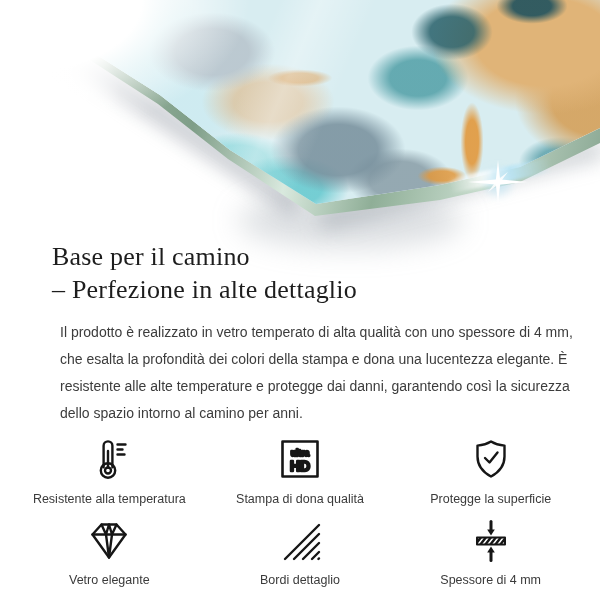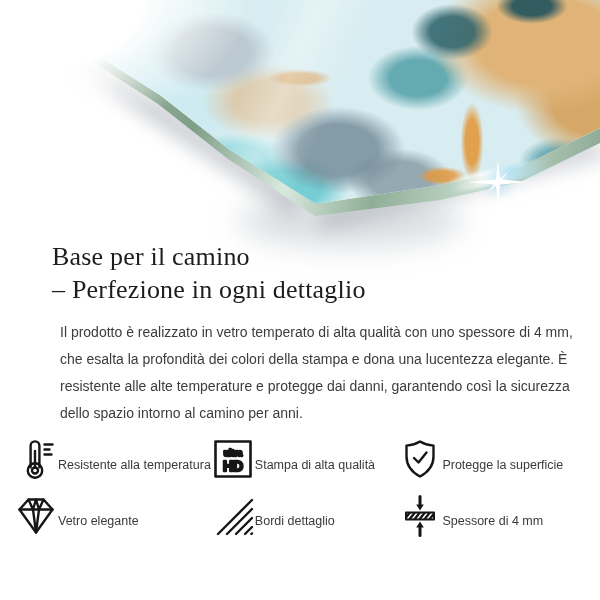--- a/index.html
+++ b/index.html
@@ -57,21 +57,21 @@
 
   
   .content{padding:0 52px;}
   .page-title{margin:8px 0 0 0;font-family:"Liberation Serif",serif;font-weight:400;
     font-size:26px;line-height:33px;color:#1d1d1d;letter-spacing:.2px;}
   .page-title span{display:block;}
   .description{margin:13px 0 0 8px;width:524px;font-size:14px;line-height:27px;color:#3c3c3c;}
 
   
   .features{margin-top:10px;padding:0 14px;display:grid;grid-template-columns:1fr 1fr 1fr;row-gap:12px;}
-  .feature{display:flex;flex-direction:row;align-items:center;}
+  .feature{display:flex;flex-direction:column;align-items:center;}
   .icon-box{height:44px;display:flex;align-items:center;justify-content:center;}
   .feature-label{margin-top:11px;font-size:12.5px;color:#3a3a3a;white-space:nowrap;}
   .ico{stroke:#161616;fill:none;stroke-width:2.4;stroke-linecap:round;stroke-linejoin:round;}
   .uhd-top{font-family:"Liberation Sans",sans-serif;font-weight:700;font-size:8.5px;fill:#161616;}
   .uhd-bottom{font-family:"Liberation Sans",sans-serif;font-weight:700;font-size:14px;fill:#161616;}
 </style>
 </head>
 <body>
 
 <div class="hero">
@@ -97,21 +97,21 @@
       <polygon points="2,32 32,29.2 62,32 32,34.8" fill="#ffffff"></polygon>
       <polygon points="32,10 29.6,32 32,54 34.4,32" fill="#ffffff"></polygon>
     </g>
     <circle cx="32" cy="32" r="3" fill="#ffffff"></circle>
   </svg>
 </div>
 
 <div class="content">
   <h1 class="page-title">
     <span>Base per il camino</span>
-    <span>– Perfezione in ogni dettaglio</span>
+    <span>– Perfezione in alte dettaglio</span>
   </h1>
   <p class="description">Il prodotto è realizzato in vetro temperato di alta qualità con uno spessore di 4 mm, che esalta la profondità dei colori della stampa e dona una lucentezza elegante. È resistente alle alte temperature e protegge dai danni, garantendo così la sicurezza dello spazio intorno al camino per anni.</p>
 </div>
 
 <div class="features">
 
   <div class="feature">
     <div class="icon-box">
       <svg class="ico" width="44" height="44" viewBox="0 0 44 44">
         <circle cx="21" cy="33.5" r="7.2"></circle>
@@ -125,21 +125,21 @@
   </div>
 
   <div class="feature">
     <div class="icon-box">
       <svg class="ico" width="44" height="44" viewBox="0 0 44 44">
         <rect x="4.5" y="4.5" width="35" height="35" stroke-width="2.6"></rect>
         <text class="uhd-top" x="22" y="19" text-anchor="middle">ultra</text>
         <text class="uhd-bottom" x="22" y="33.5" text-anchor="middle">HD</text>
       </svg>
     </div>
-    <span class="feature-label">Stampa di alta qualità</span>
+    <span class="feature-label">Stampa di dona qualità</span>
   </div>
 
   <div class="feature">
     <div class="icon-box">
       <svg class="ico" width="44" height="44" viewBox="0 0 44 44">
         <path d="M22 4.5 C25.8 6.8 30.3 8.2 35.5 8.6 V19.5 C35.5 28.3 30 35.2 22 39.5 C14 35.2 8.5 28.3 8.5 19.5 V8.6 C13.7 8.2 18.2 6.8 22 4.5 Z"></path>
         <path d="M16 21 L20.5 25.5 L28.5 15.5"></path>
       </svg>
     </div>
     <span class="feature-label">Protegge la superficie</span>

